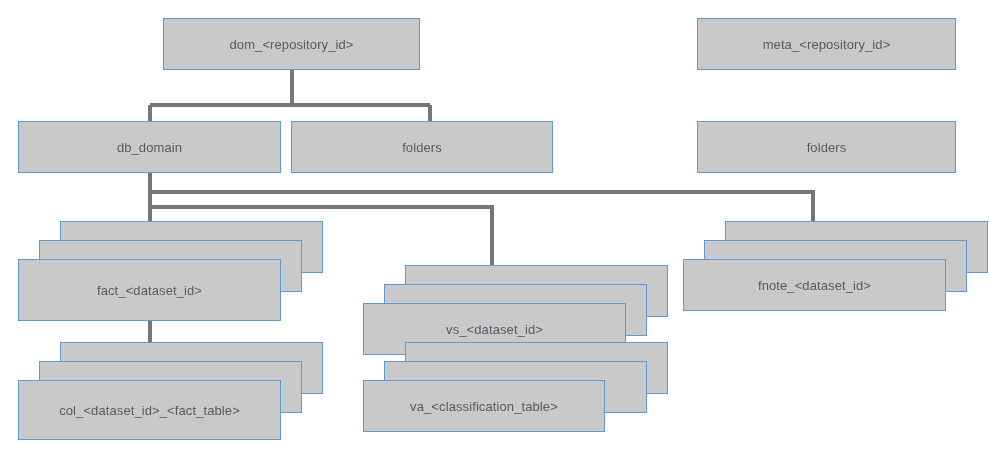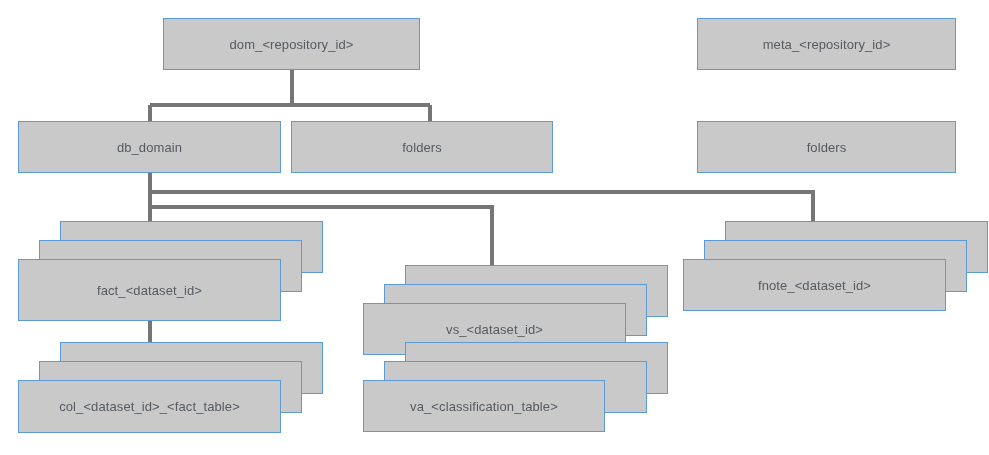--- a/index.html
+++ b/index.html
@@ -120,21 +120,21 @@
     <div class="card back3" style="left:42px; top:0; width:263px; height:52px;"></div>
     <div class="card back2" style="left:21px; top:19px; width:263px; height:52px;"></div>
     <div class="card front" style="left:0; top:38px; width:263px; height:52px;">
       <span class="label">fnote_&lt;dataset_id&gt;</span>
     </div>
   </div>
 
   <div class="node" style="left:18px; top:342px; width:305px; height:90px;">
     <div class="card back3" style="left:42px; top:0; width:263px; height:52px;"></div>
     <div class="card back2" style="left:21px; top:19px; width:263px; height:52px;"></div>
-    <div class="card front" style="left:0; top:38px; width:263px; height:53px;">
+    <div class="card front" style="left:0; top:38px; width:263px; height:60px;">
       <span class="label">col_&lt;dataset_id&gt;_&lt;fact_table&gt;</span>
     </div>
   </div>
 
   <div class="node" style="left:363px; top:342px; width:305px; height:90px;">
     <div class="card back3" style="left:42px; top:0; width:263px; height:52px;"></div>
     <div class="card back2" style="left:21px; top:19px; width:263px; height:52px;"></div>
     <div class="card front" style="left:0; top:38px; width:242px; height:52px;">
       <span class="label">va_&lt;classification_table&gt;</span>
     </div>

